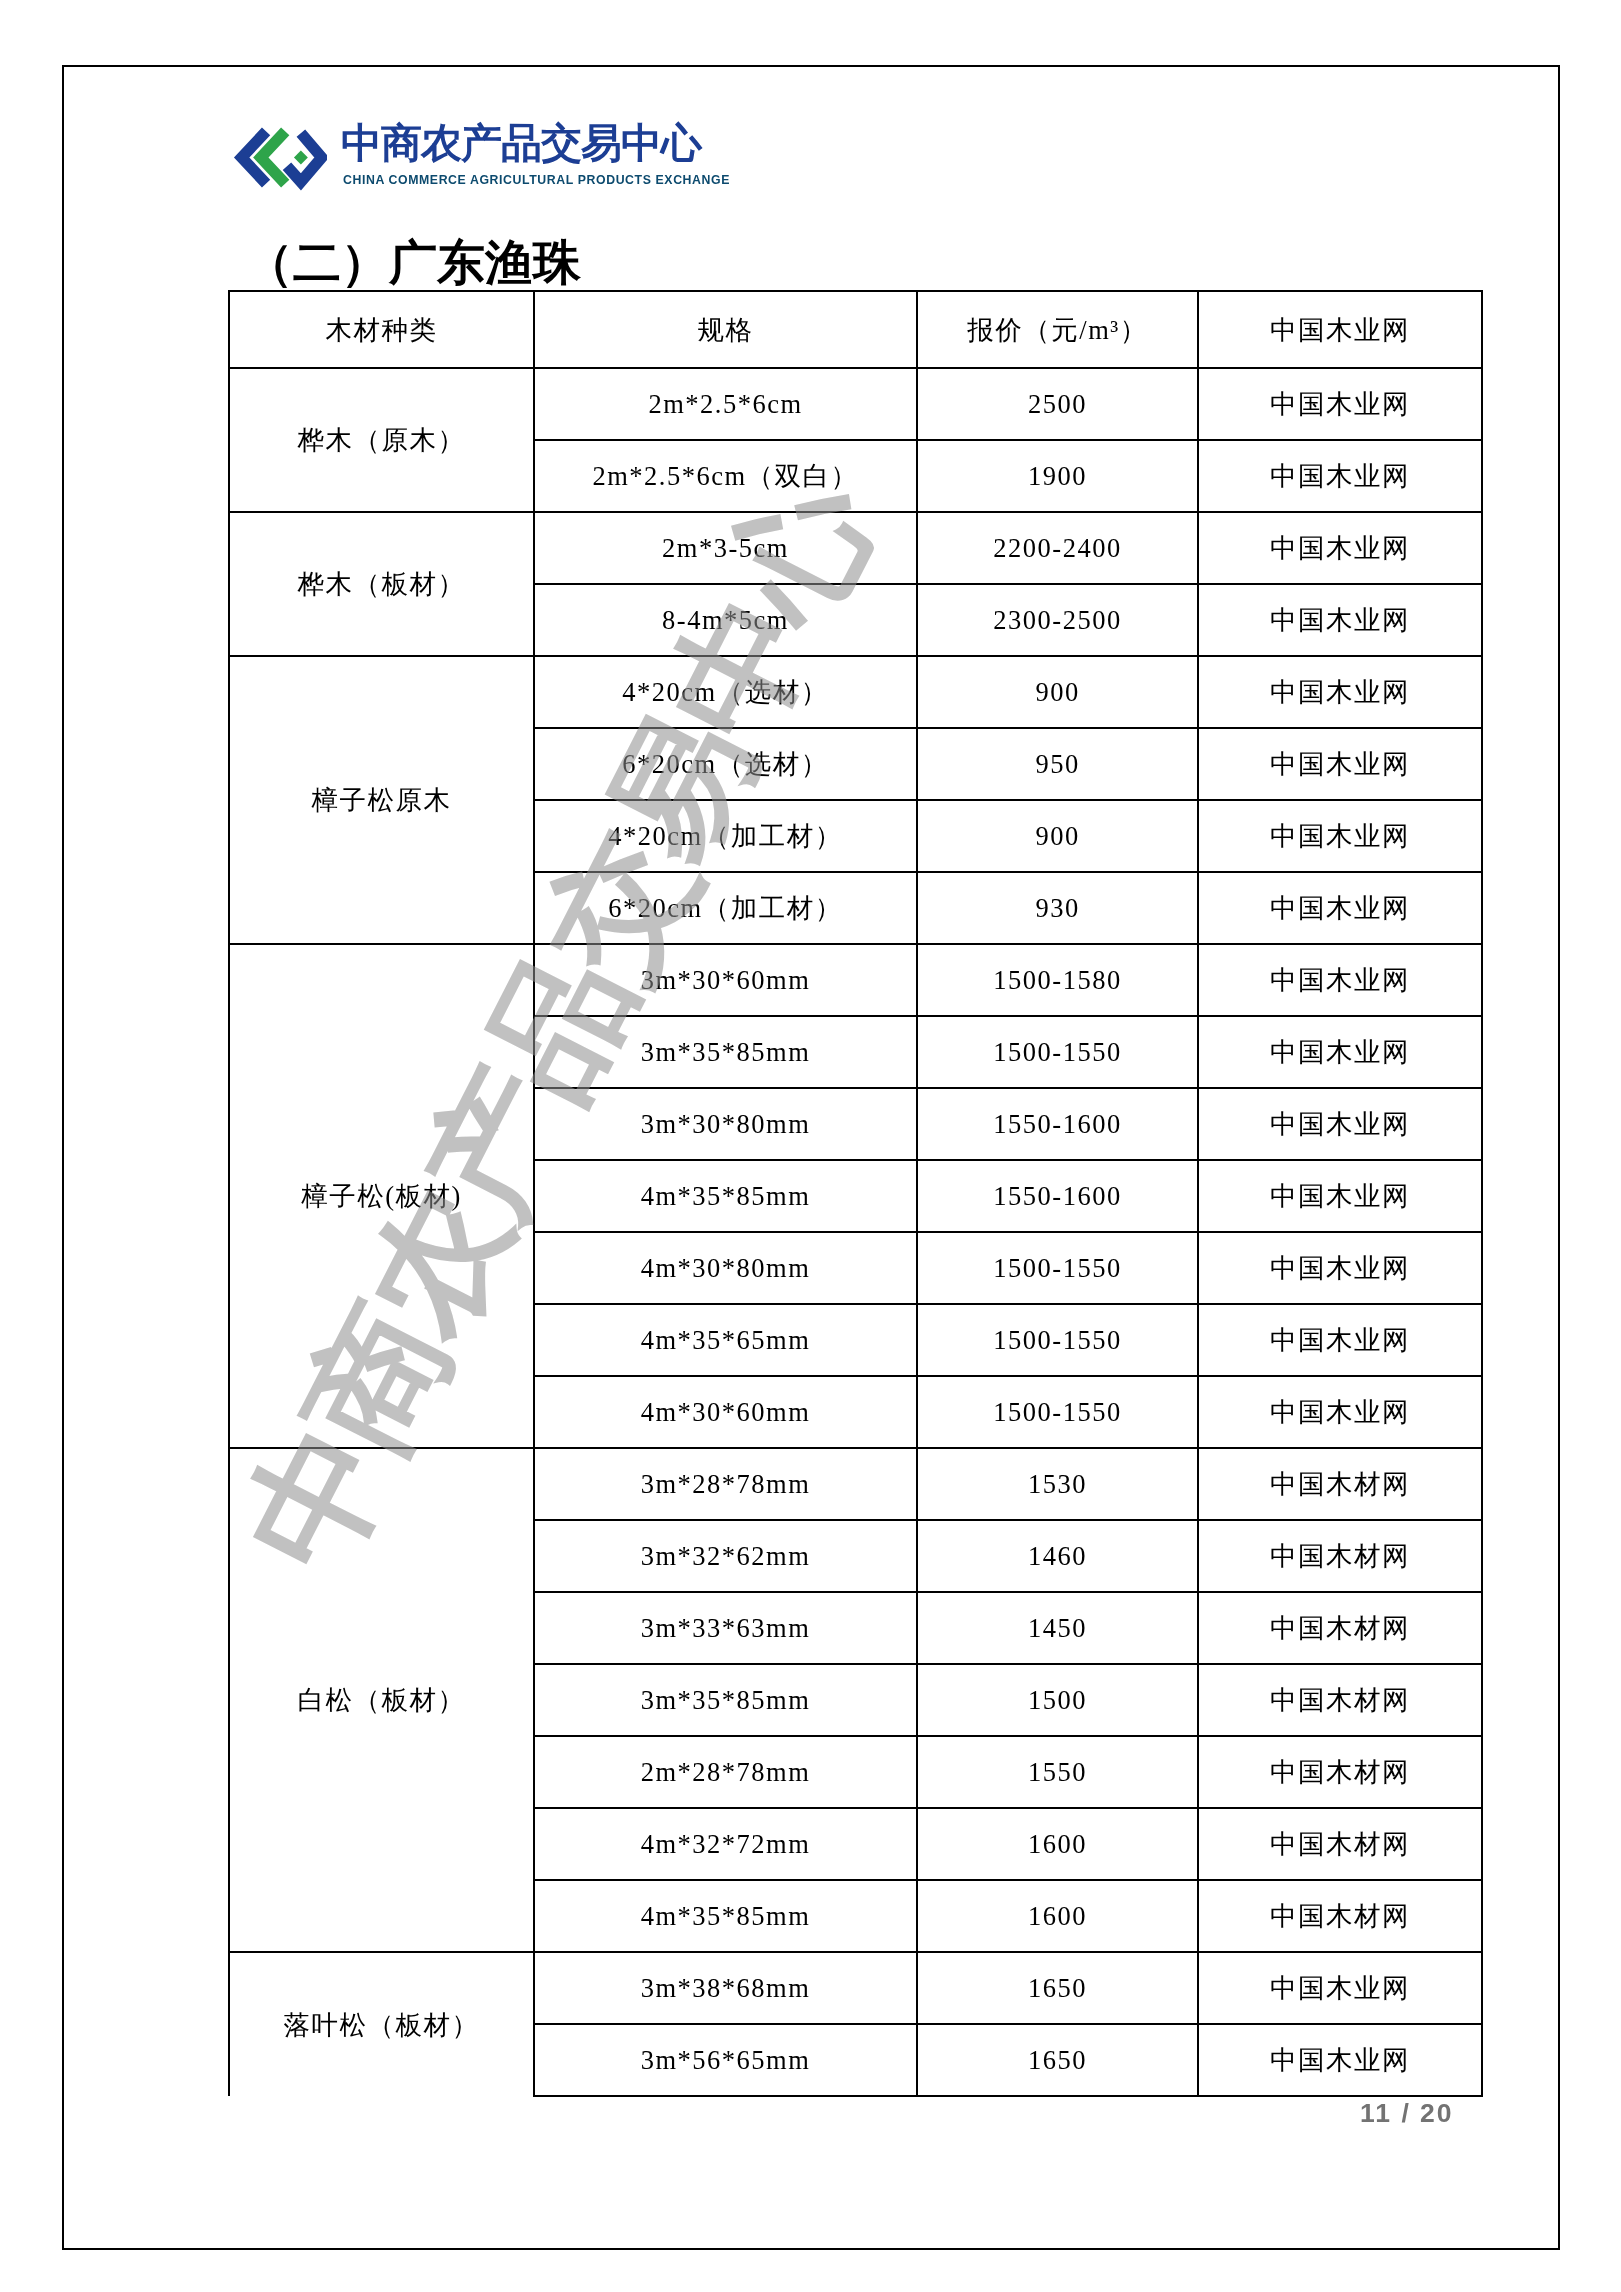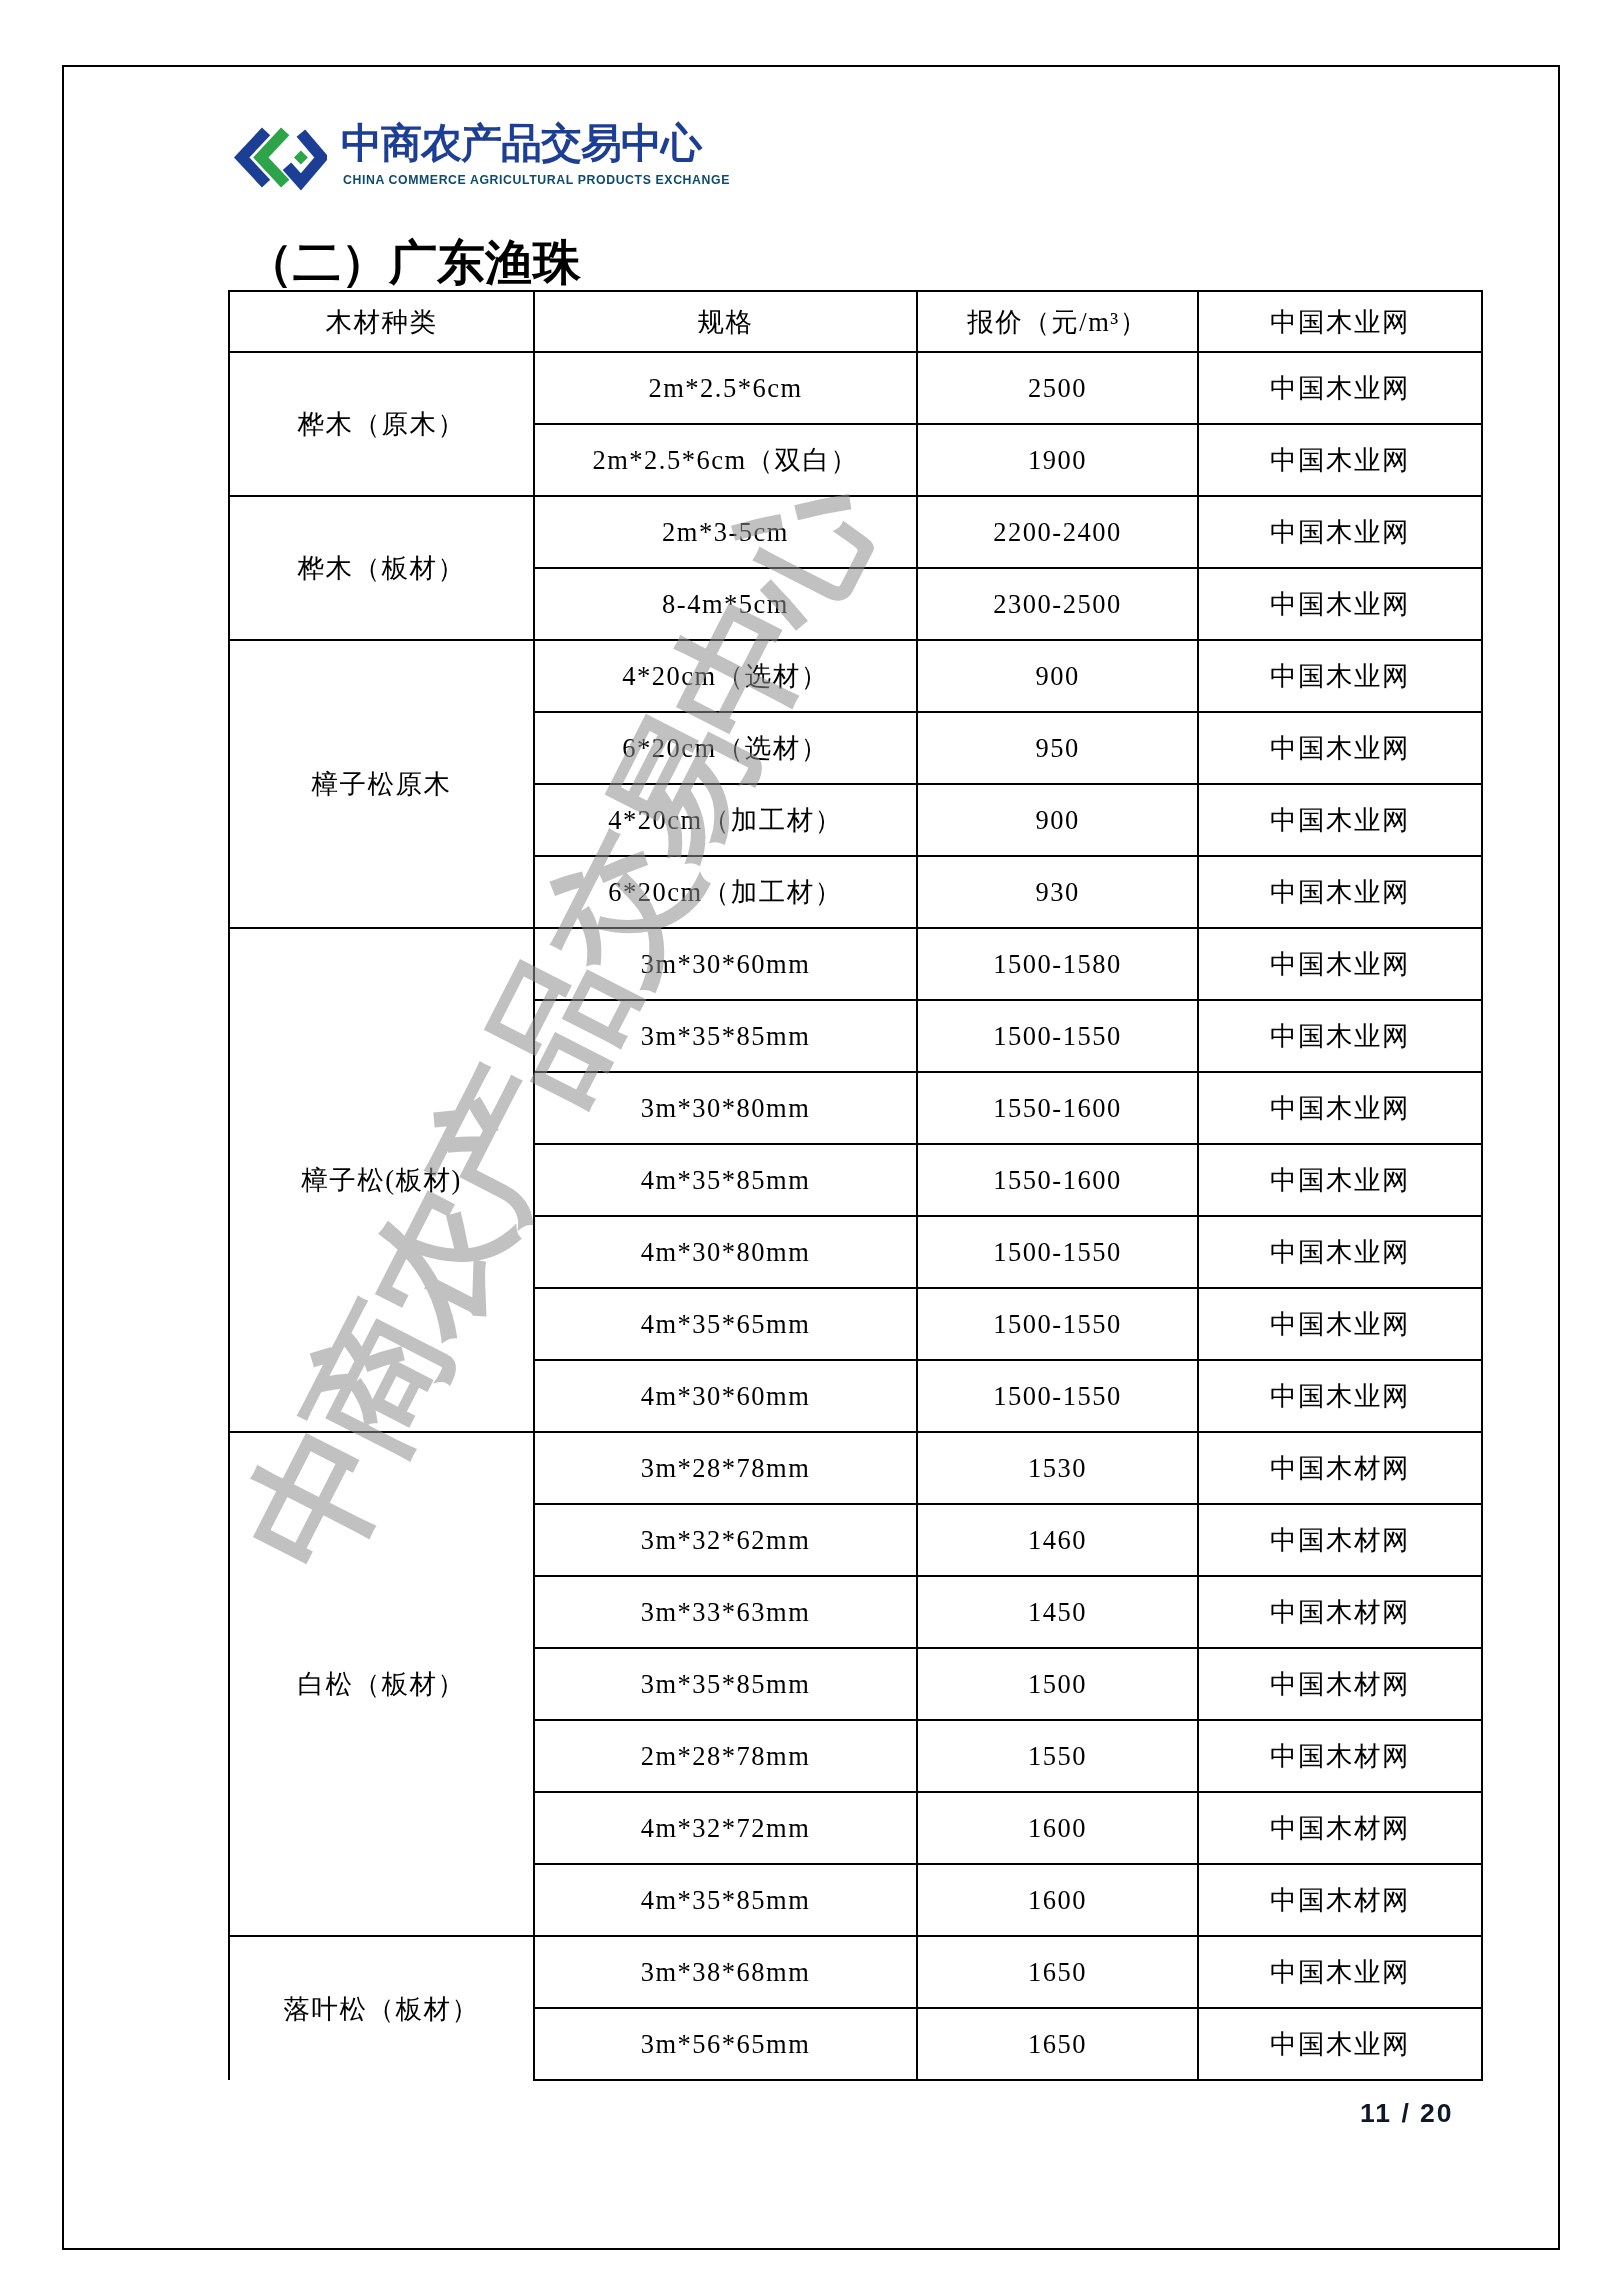--- a/index.html
+++ b/index.html
@@ -70,21 +70,21 @@
     letter-spacing: 1.5px;
   }
   .price-table th, .price-table td {
     border: 2px solid #000;
     text-align: center;
     vertical-align: middle;
     font-weight: normal;
     padding: 0;
     overflow: hidden;
   }
-  .price-table thead tr { height: 61px; margin-left: 28px; }
+  .price-table thead tr { height: 77px; margin-left: 28px; }
   .price-table thead th { border-bottom-width: 2.9px; }
   .price-table tbody tr { height: 72px; }
   .price-table tbody tr.group-start td { border-top-width: 2.9px; text-align: center; }
   .price-table tbody tr:last-child td { border-bottom: 2.9px solid #000; }
   .price-table td.continues { border-bottom: 0 !important; }
   
   .watermark {
     position: absolute;
     left: 559px; top: 1027px;
     transform: translate(-50%, -50%) rotate(-63deg);
@@ -99,21 +99,21 @@
     z-index: 5;
     pointer-events: none;
   }
   
   .page-number {
     position: absolute;
     left: 1360px; top: 2098px;
     font-family: "Liberation Sans", sans-serif;
     font-weight: bold;
     font-size: 26.5px;
-    color: #0f172a;
+    color: #737373;
     letter-spacing: 2px;
     white-space: nowrap;
   }
 </style>
 </head>
 <body>
 
 <div class="page">
 
   <div class="frame"></div>

